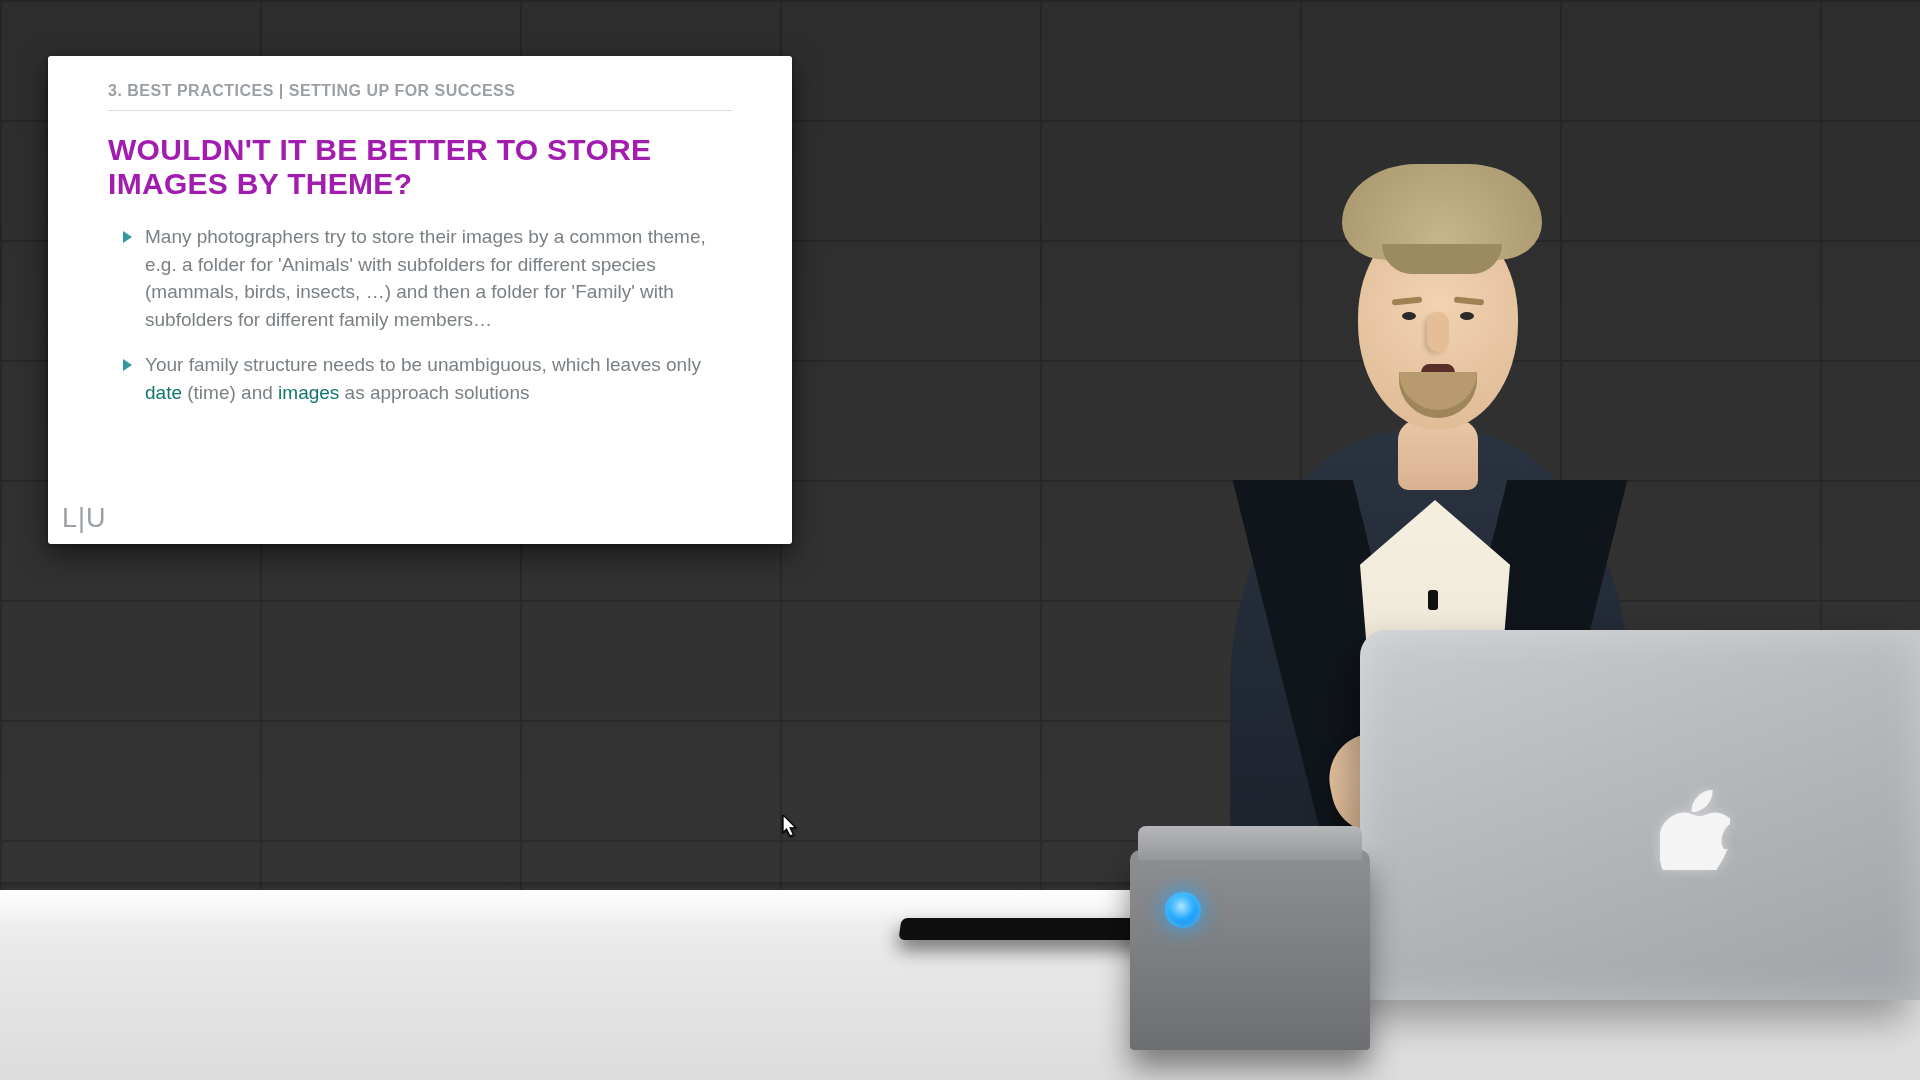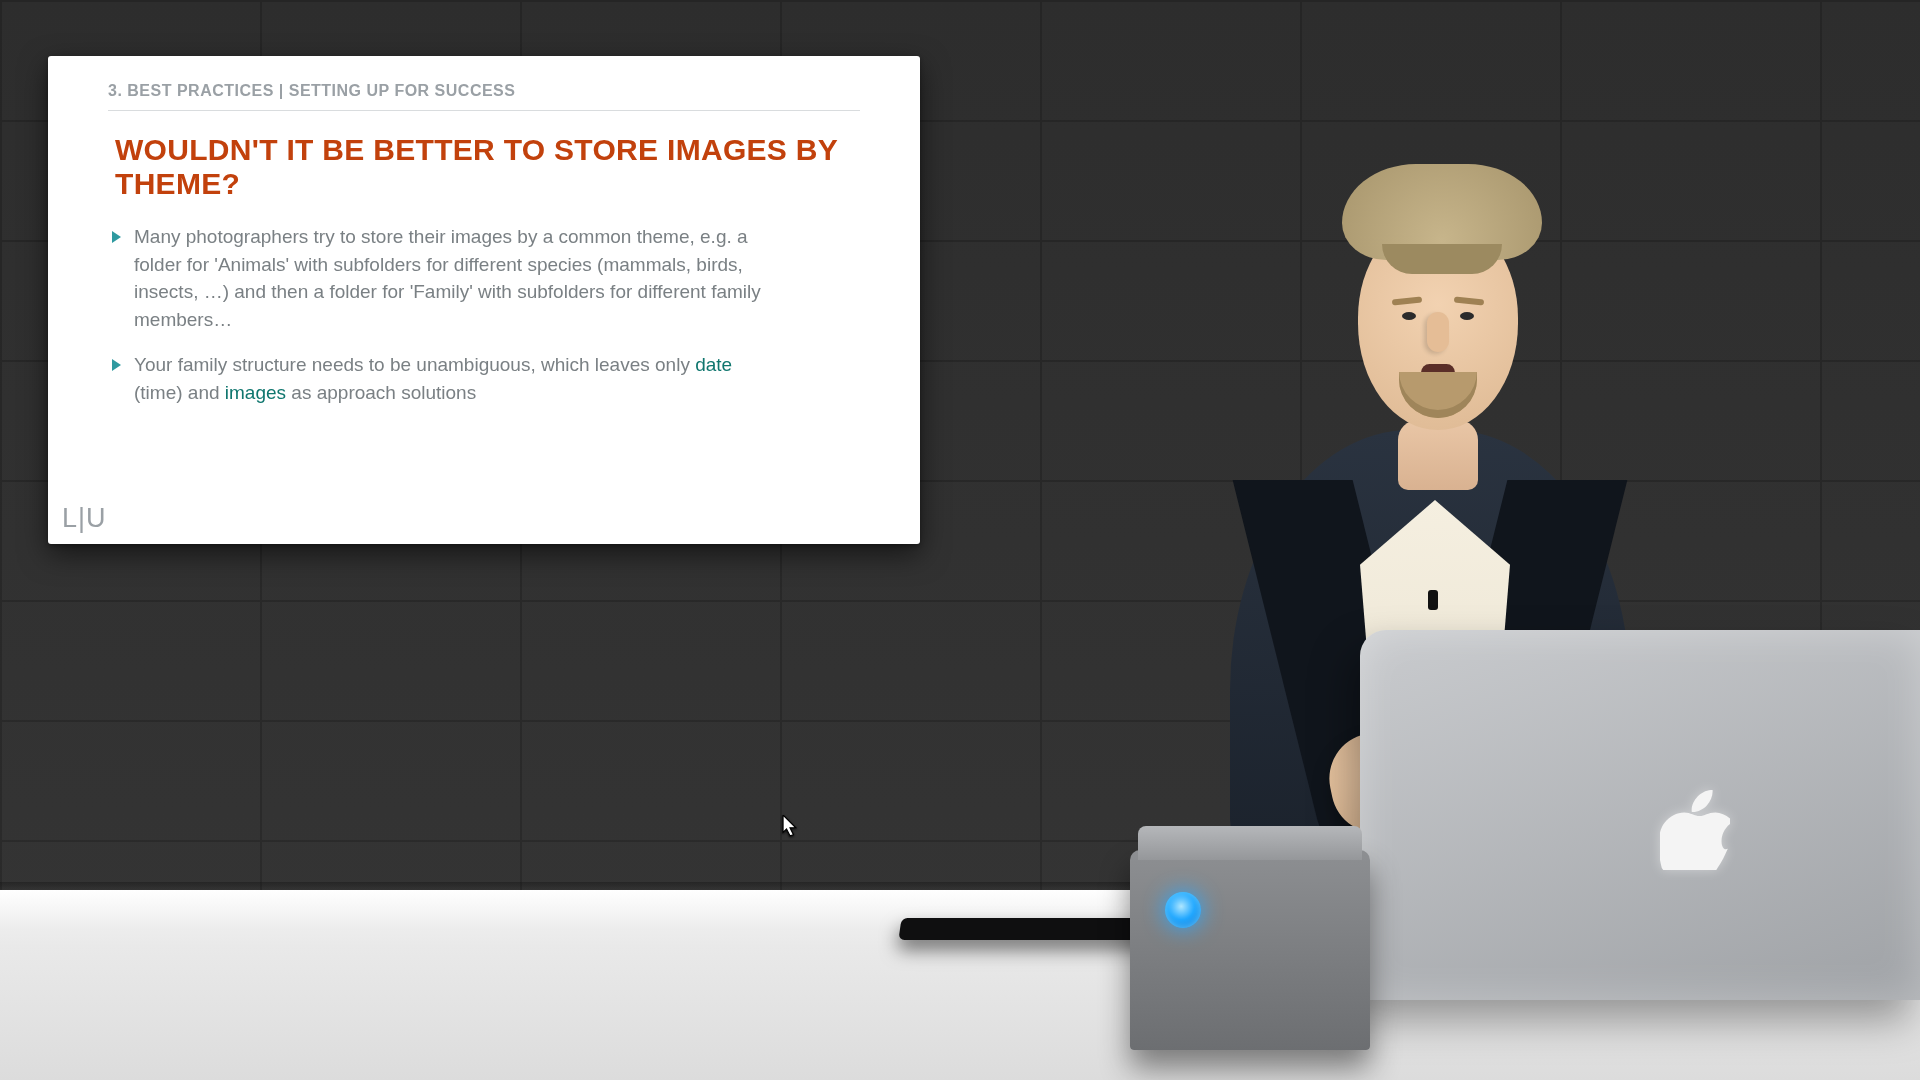--- a/index.html
+++ b/index.html
@@ -22,34 +22,34 @@
     content:"";position:absolute;left:0;right:0;top:0;height:40px;
     background:linear-gradient(#ffffff,#ececec);
   }
   .desk-shadow{
     position:absolute;left:0;right:0;bottom:190px;height:8px;
     background:linear-gradient(#111,transparent);opacity:.4;
   }
 
   
   .slide{
-    position:absolute;left:48px;top:56px;width:872px;height:488px;
+    position:absolute;left:48px;top:56px;width:744px;height:488px;
     background:#ffffff;border-radius:3px;
     box-shadow:0 10px 28px rgba(0,0,0,.55),0 2px 4px rgba(0,0,0,.3);
     padding:26px 60px 20px 60px;box-sizing:border-box;
   }
   .breadcrumb{
     font-size:16px;font-weight:700;letter-spacing:.5px;color:#9aa0a5;
     border-bottom:1px solid #d9dcde;padding-bottom:10px;
   }
   .hl{
-    font-size:30px;font-weight:800;color:#c2410c;letter-spacing:.3px;
-    margin:22px 0 22px 7px;
-  }
-  ul.bullets{list-style:none;margin:4px;padding:0;}
+    font-size:30px;font-weight:800;color:#a21caf;letter-spacing:.3px;
+    margin:22px 0 22px 0;
+  }
+  ul.bullets{list-style:none;margin:15px;padding:0;}
   ul.bullets>li{
     position:relative;padding-left:22px;margin-bottom:18px;
     font-size:19px;line-height:1.45;color:#7a8084;max-width:640px;
   }
   ul.bullets>li::before{
     content:"";position:absolute;left:0;top:8px;
     border-left:9px solid #2f9aa0;border-top:6px solid transparent;border-bottom:6px solid transparent;
   }
   .link{color:#0f766e;}
   .logo{

